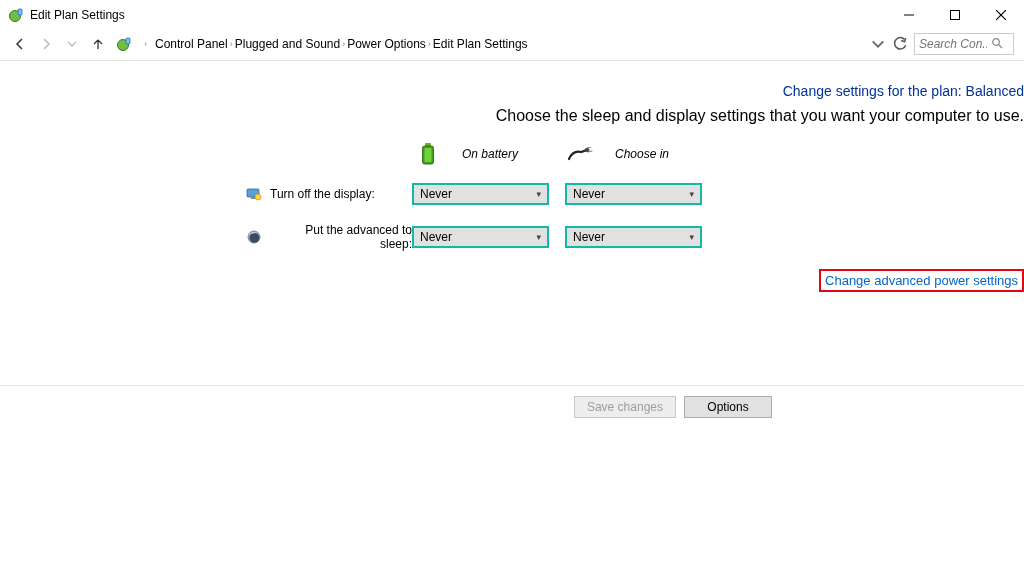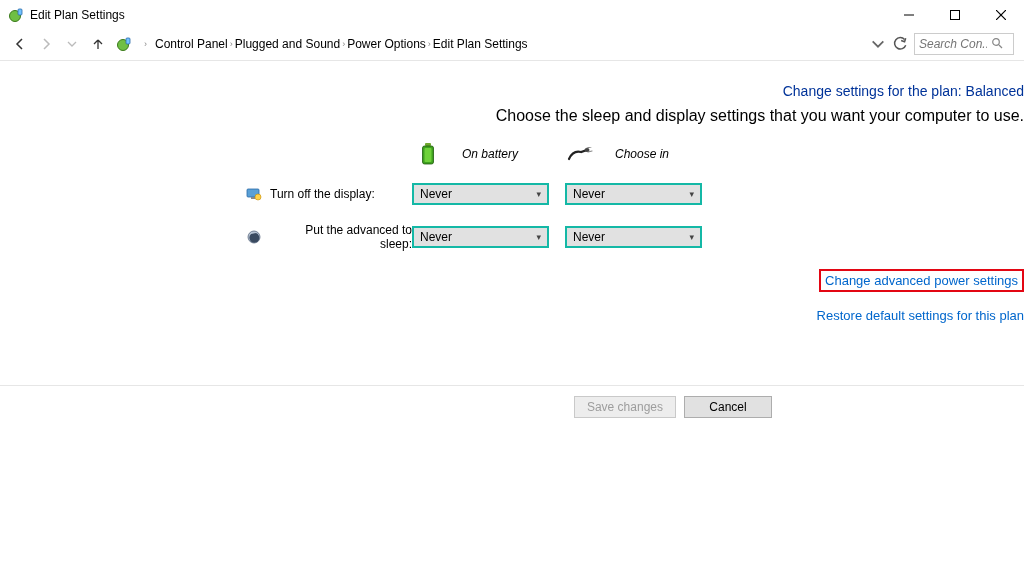--- a/index.html
+++ b/index.html
@@ -226,27 +226,24 @@
         <span class="chev">▾</span>
       </div>
     </div>
 
     <div class="links-block">
       <div class="link-row">
         <span class="link-advanced-wrap">
           <span class="link">Change advanced power settings</span>
         </span>
       </div>
-      <div class="link-row">
-        <span class="link">Restore default settings for this plan</span>
-      </div>
     </div>
   </div>
 
   <div class="footer2">
     <div class="btn disabled">
       <span>Save changes</span>
     </div>
     <div class="btn">
-      <span>Cancel</span>
+      <span>Options</span>
     </div>
   </div>
 </div>
 
 </body></html>

